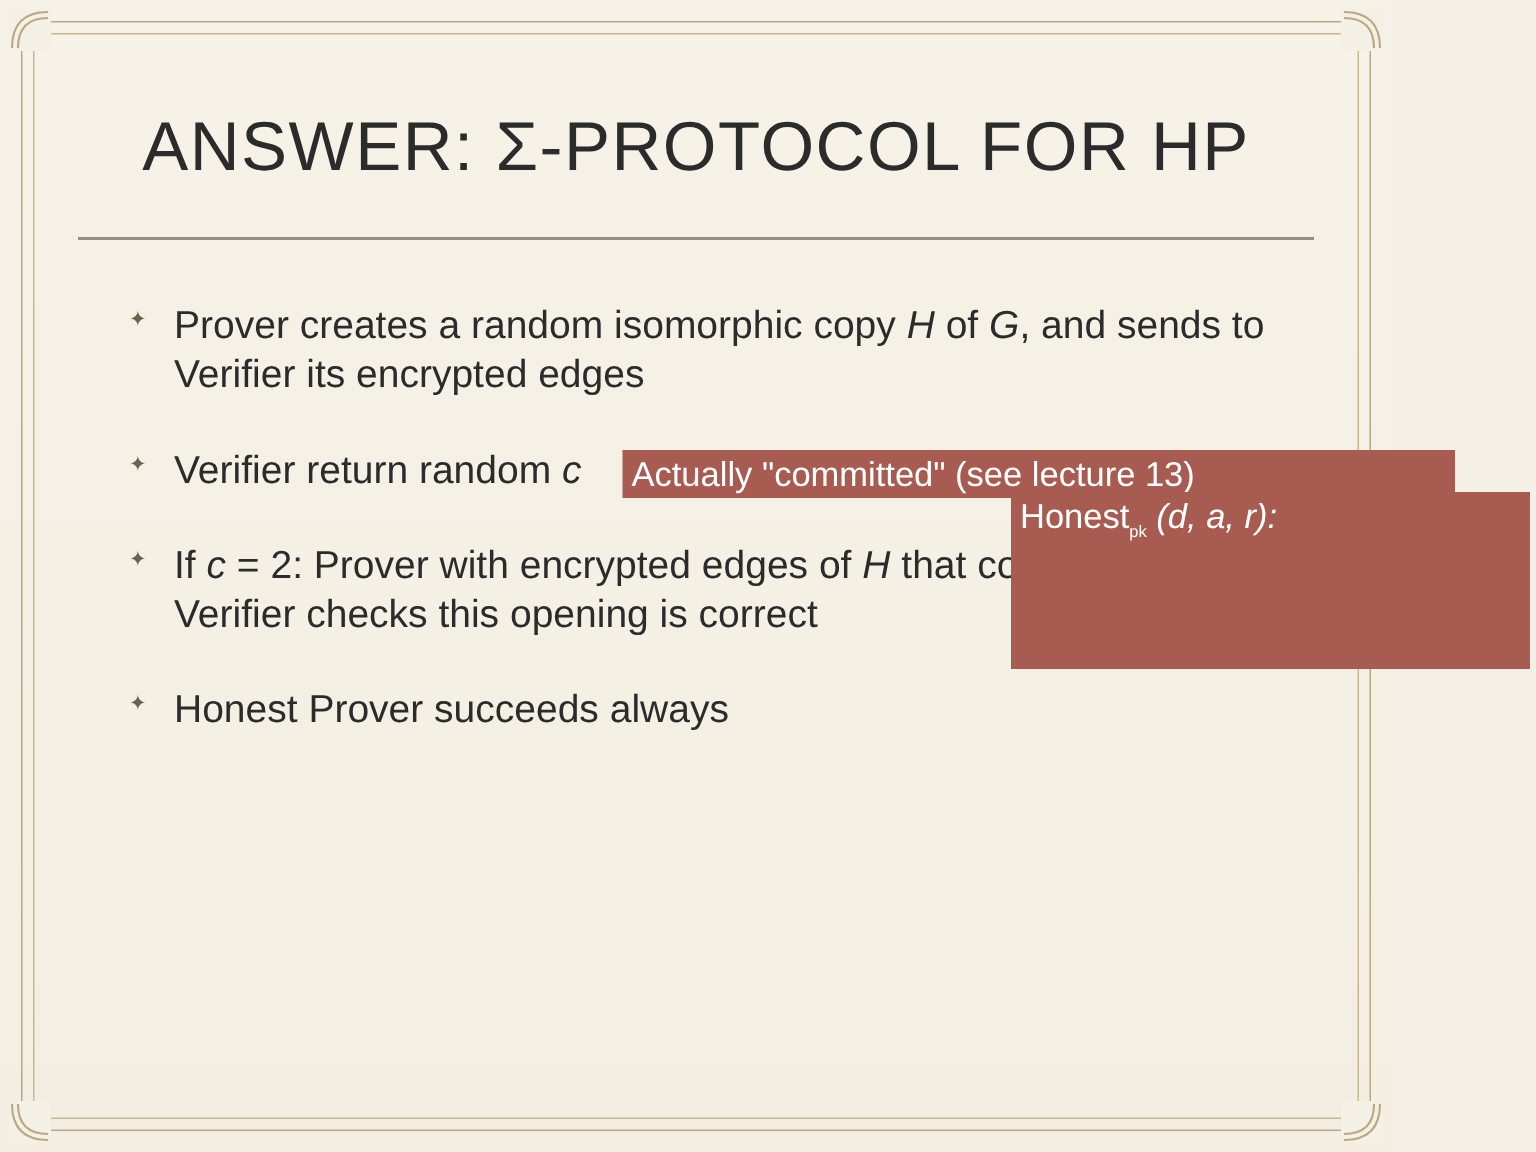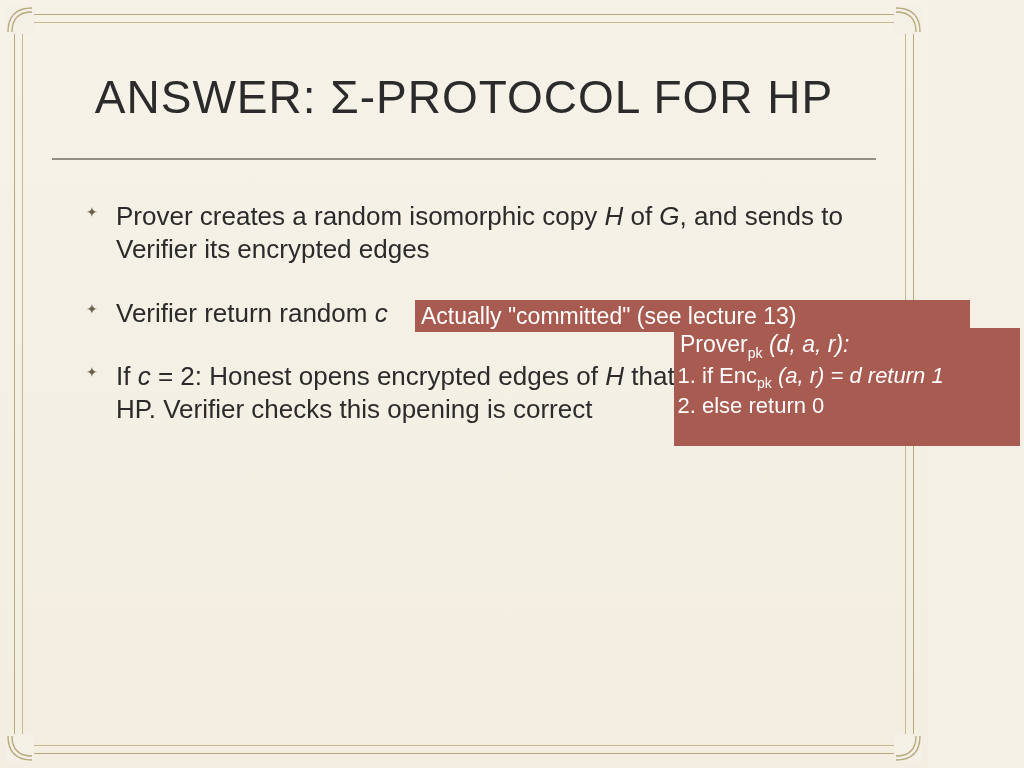--- a/index.html
+++ b/index.html
@@ -90,21 +90,21 @@
     position: absolute;
     background: #a85b50;
     color: #ffffff;
     font-size: 23px;
     line-height: 1.3;
     padding: 2px 6px;
     box-sizing: border-box;
     font-family: Arial, Helvetica, sans-serif;
   }
   .callout.small { font-size: 23px; }
-  .callout .sub { font-size: 14px; vertical-align: sub; margin-top: 46px; }
+  .callout .sub { font-size: 11px; vertical-align: sub; margin-top: 46px; }
   .callout1 {
     left: 415px; top: 300px; width: 555px; height: 32px;
   }
   .callout2 {
     left: 674px; top: 328px; width: 346px; height: 118px;
   }
   .callout2 ol { margin: 0 0 0 22px; padding: 0; font-size: 22px; }
   .callout2 ol li { margin: 0; padding: 0; }
 </style>
 </head>
@@ -141,36 +141,31 @@
 
   <div class="bullets">
     <ul>
       <li>
         <span>Prover creates a random isomorphic copy </span><span class="it">H</span><span> of </span><span class="it">G</span><span>, and sends to Verifier its encrypted edges</span>
       </li>
       <li>
         <span>Verifier return random </span><span class="it">c</span>
       </li>
       <li>
-        <span>If </span><span class="it">c</span><span> = 2: Honest opens encrypted edges of </span><span class="it">H</span><span> that correspond to HP. Verifier checks this opening is correct</span>
+        <span>If </span><span class="it">c</span><span> = 2: Prover with encrypted edges of </span><span class="it">H</span><span> that correspond to HP. Verifier checks this opening is correct</span>
+      </li>
+      <li>
+        <span>Honest Prover succeeds always</span>
       </li>
     </ul>
   </div>
 
   <div class="callout small callout1">
     <span>Actually "committed" (see lecture 13)</span>
   </div>
 
   <div class="callout callout2">
     <div>
-      <span>Prover</span><span class="sub">pk</span><span class="it"> (d, a, r):</span>
+      <span>Honest</span><span class="sub">pk</span><span class="it"> (d, a, r):</span>
     </div>
-    <ol>
-      <li>
-        <span>if Enc</span><span class="sub">pk</span><span class="it"> (a, r) = d return 1</span>
-      </li>
-      <li>
-        <span>else return 0</span>
-      </li>
-    </ol>
   </div>
 
 </div>
 
 </body></html>

